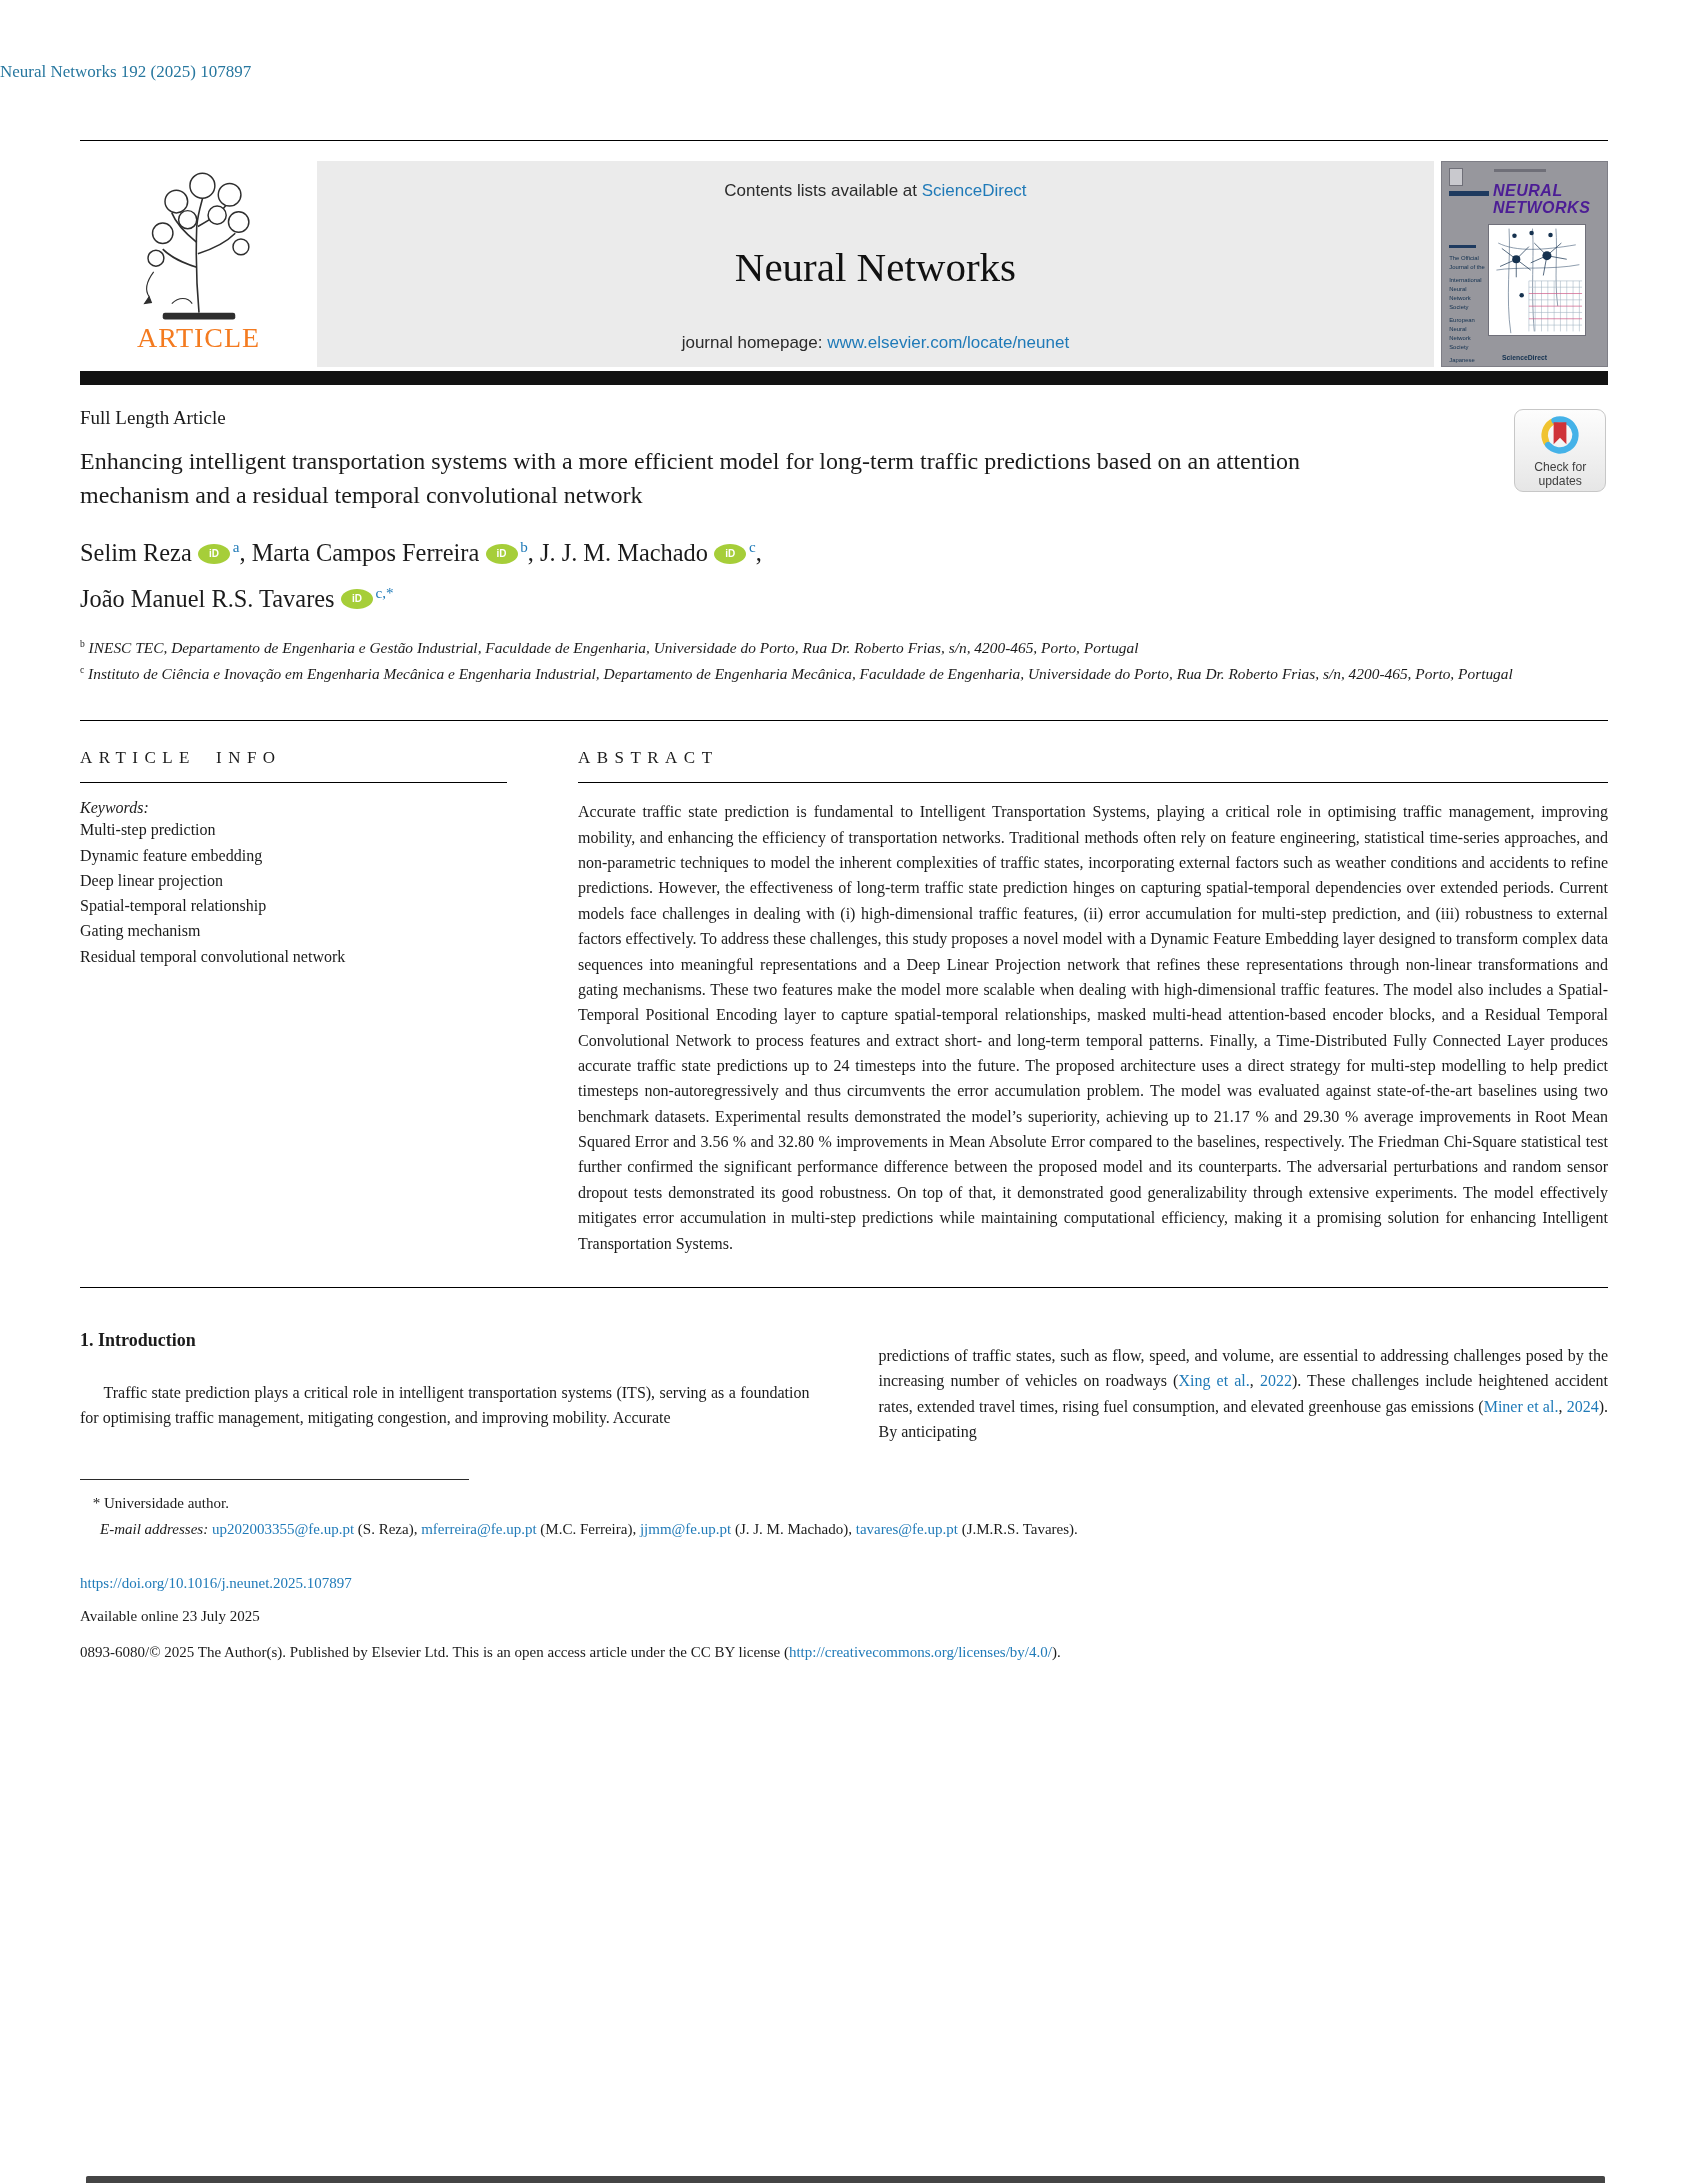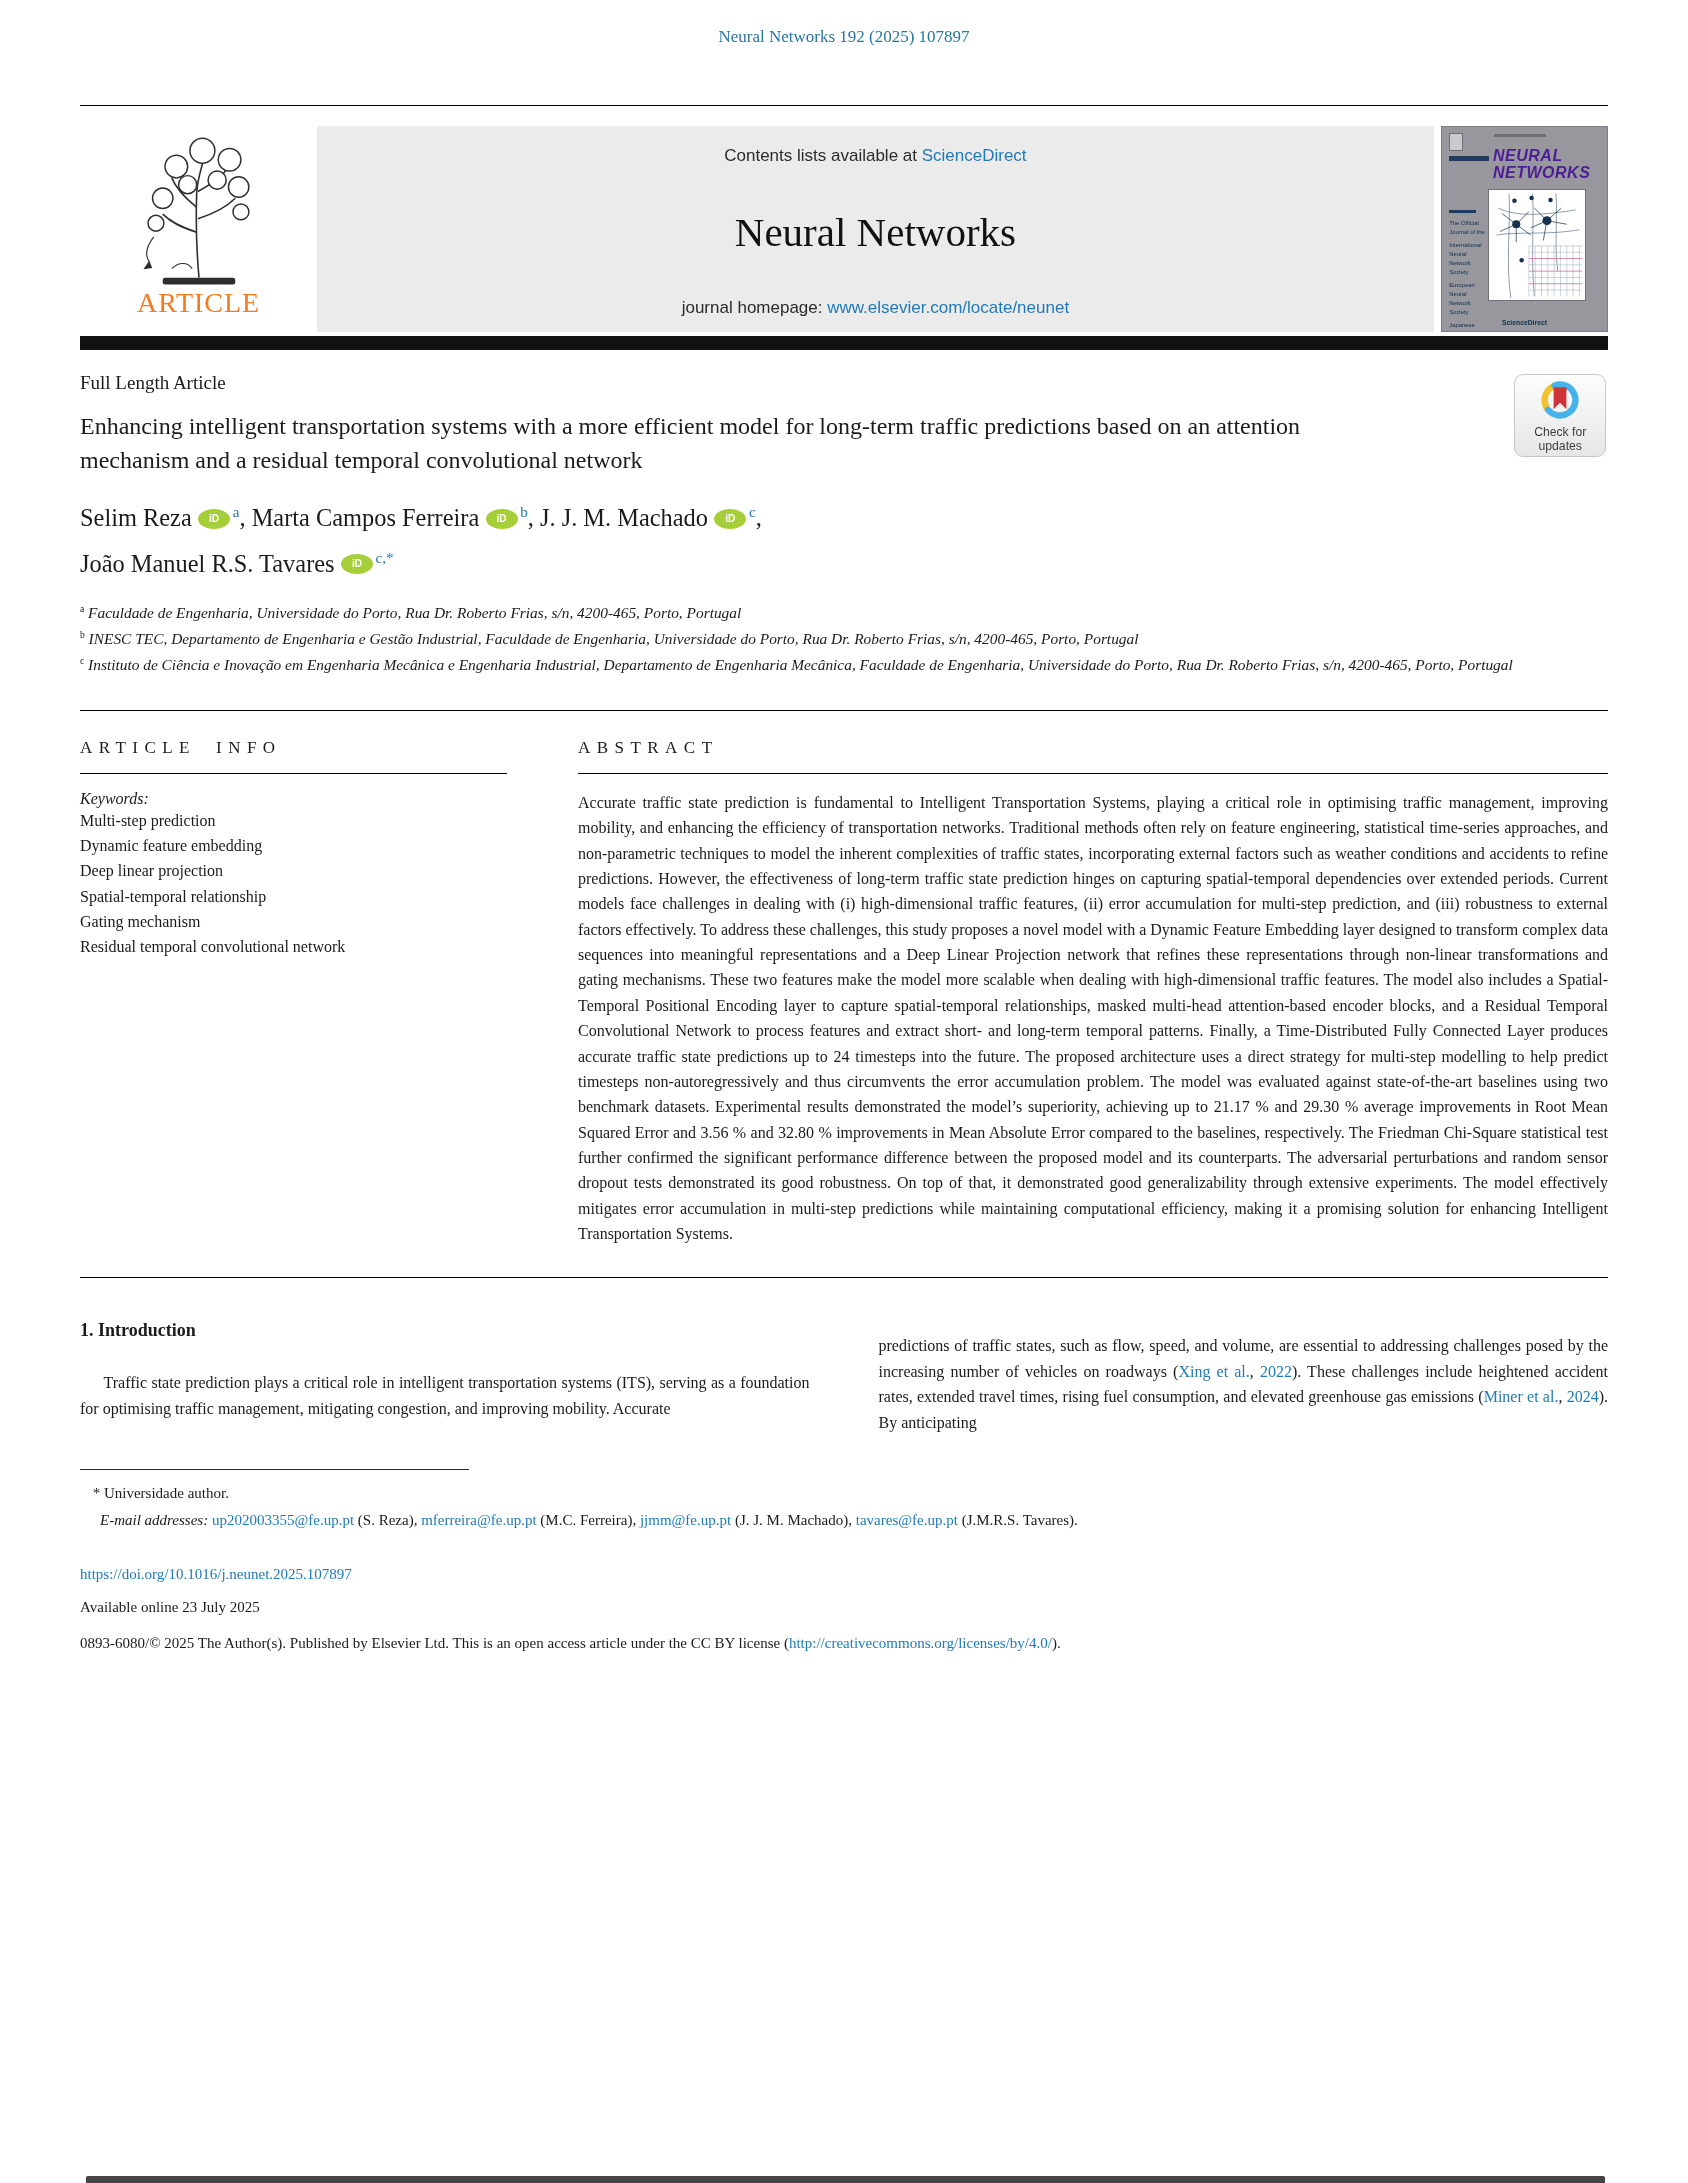--- a/index.html
+++ b/index.html
@@ -3,21 +3,21 @@
 <meta charset="utf-8">
 <style>
   html,body{margin:0;padding:0;background:#ffffff;}
   .page{position:relative;width:1688px;height:2184px;background:#fff;overflow:hidden;
         font-family:"Liberation Serif",serif;color:#1b1b1b;}
   .link{color:#1f7ab8;}
   .it{font-style:italic;}
   sup{font-size:.62em;line-height:0;}
 
   
-  .citation{padding-top:27px;text-align:center;font-size:17px;color:#27779f;}
+  .citation{padding-top:62px;text-align:left;font-size:17px;color:#27779f;}
 
   .toprule{margin:58px 80px 0;border-top:1.8px solid #000;}
 
   
   .masthead{margin:20px 80px 0;height:206px;display:flex;align-items:stretch;}
   .logo-zone{width:237px;background:#fff;display:flex;flex-direction:column;align-items:center;}
   .tree{margin-top:1.8px;}
   .elsevier-word{font-size:28px;color:#f47b20;letter-spacing:0.9px;margin-top:-1.8px;}
   .banner{flex:1;background:#ebebeb;display:flex;flex-direction:column;justify-content:space-between;
           text-align:center;padding:20px 0 14.5px;font-family:"Liberation Sans",sans-serif;}
@@ -215,21 +215,20 @@
         <div>updates</div>
       </div>
     </div>
 
     <h1 class="title">Enhancing intelligent transportation systems with a more efficient model for long-term traffic predictions based on an attention mechanism and a residual temporal convolutional network</h1>
 
     <div class="authors first"><span>Selim Reza</span><span class="orcid">iD</span><sup class="link">a</sup><span>, Marta Campos Ferreira</span><span class="orcid">iD</span><sup class="link">b</sup><span>, J. J. M. Machado</span><span class="orcid">iD</span><sup class="link">c</sup><span>,</span></div>
     <div class="authors"><span>João Manuel R.S. Tavares</span><span class="orcid">iD</span><sup class="link">c,*</sup></div>
 
     <div class="affils">
-        <div><sup class="aff-sup">a</sup><span class="it"> Faculdade de Engenharia, Universidade do Porto, Rua Dr. Roberto Frias, s/n, 4200-465, Porto, Portugal</span></div>
         <div><sup class="aff-sup">b</sup><span class="it"> INESC TEC, Departamento de Engenharia e Gestão Industrial, Faculdade de Engenharia, Universidade do Porto, Rua Dr. Roberto Frias, s/n, 4200-465, Porto, Portugal</span></div>
         <div><sup class="aff-sup">c</sup><span class="it"> Instituto de Ciência e Inovação em Engenharia Mecânica e Engenharia Industrial, Departamento de Engenharia Mecânica, Faculdade de Engenharia, Universidade do Porto, Rua Dr. Roberto Frias, s/n, 4200-465, Porto, Portugal</span></div>
       </div>
   </div>
 
   <div class="rule"></div>
 
   <div class="info-abs">
     <div class="col-info">
       <div class="sec-h">ARTICLE INFO</div>

